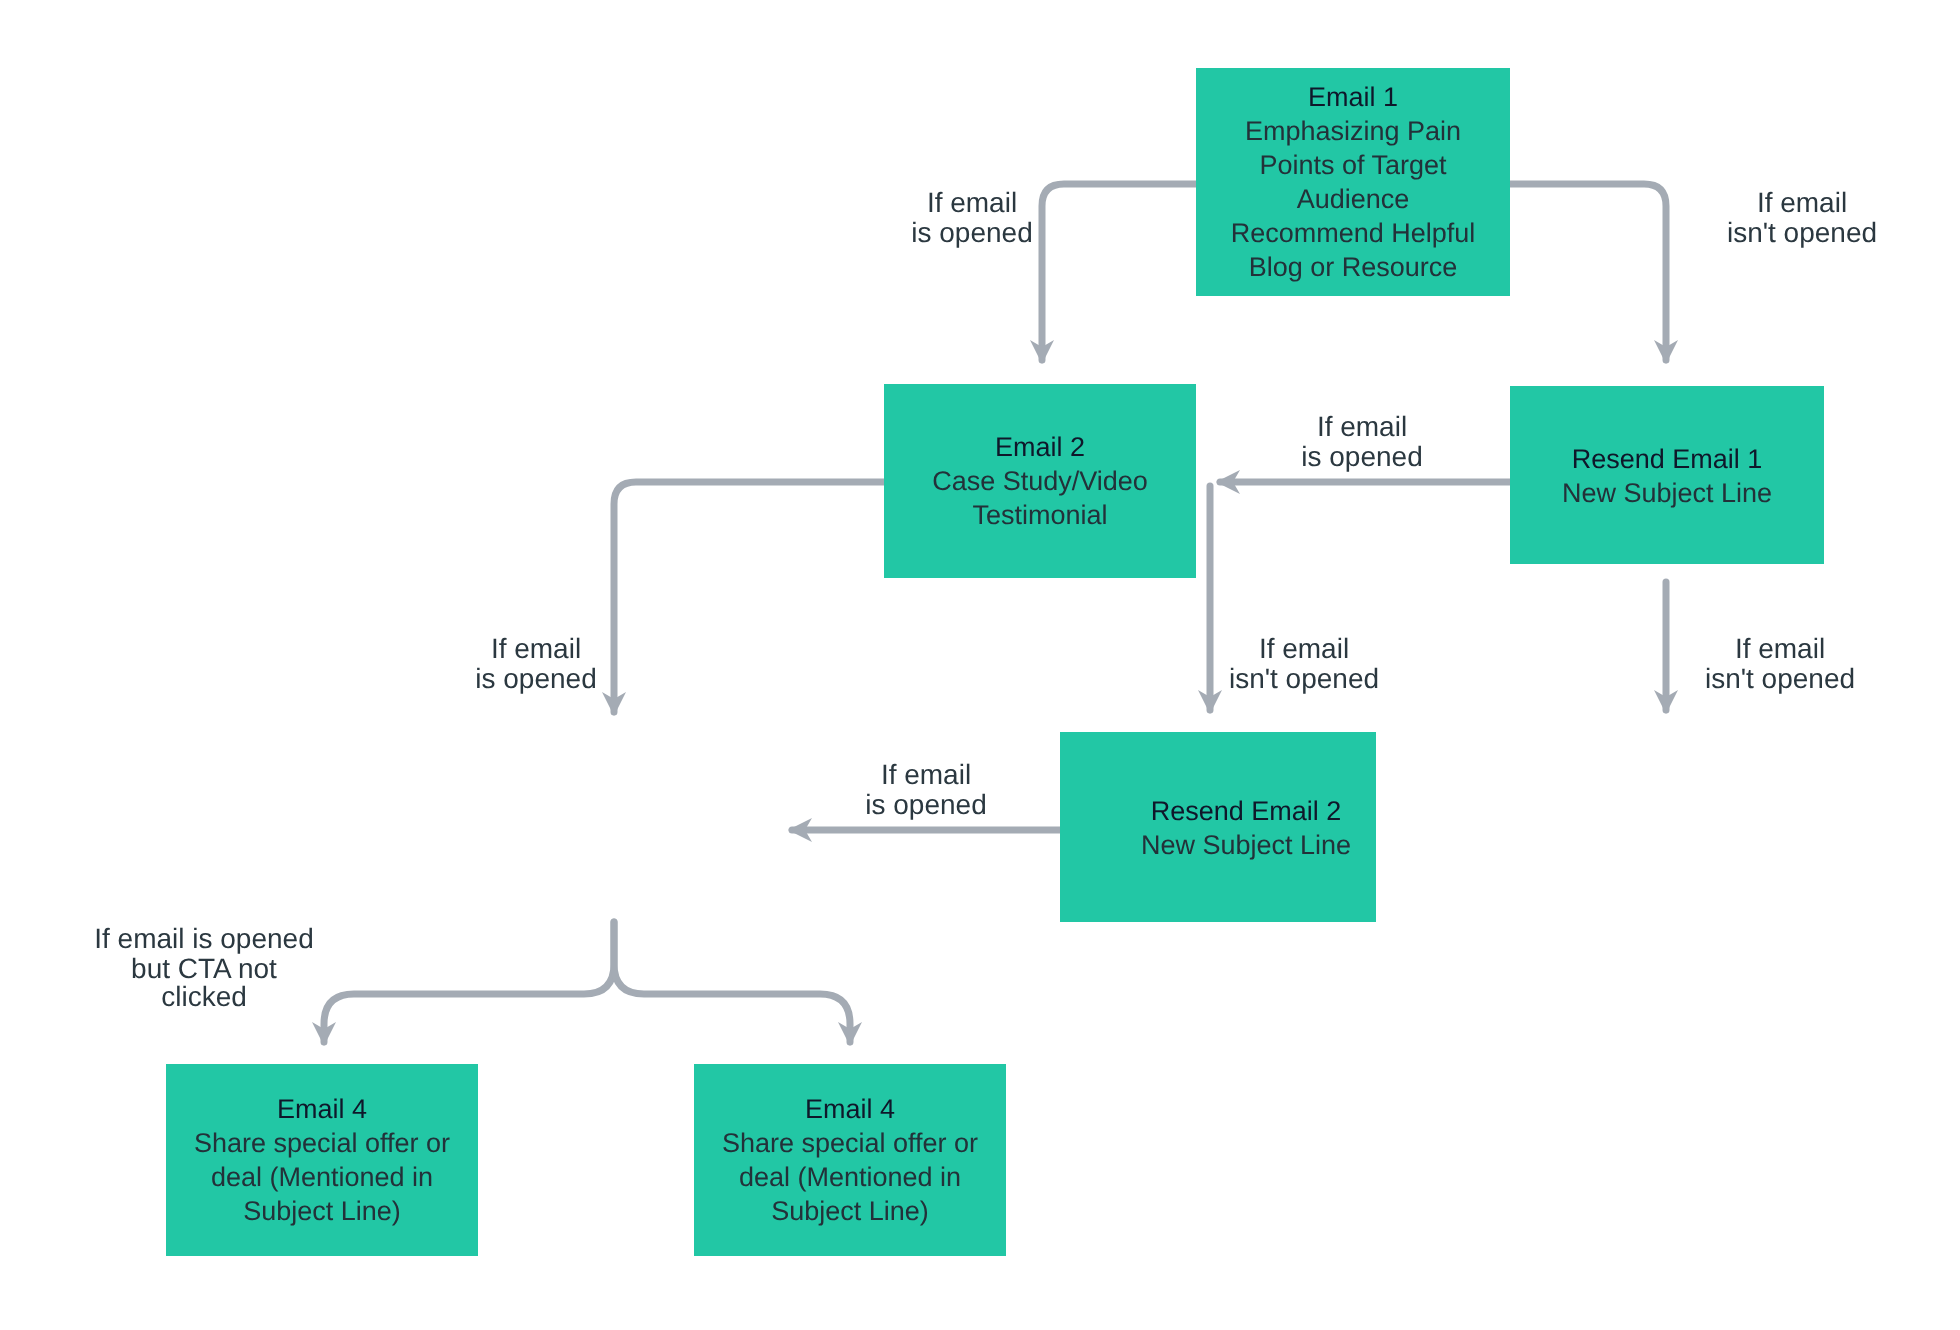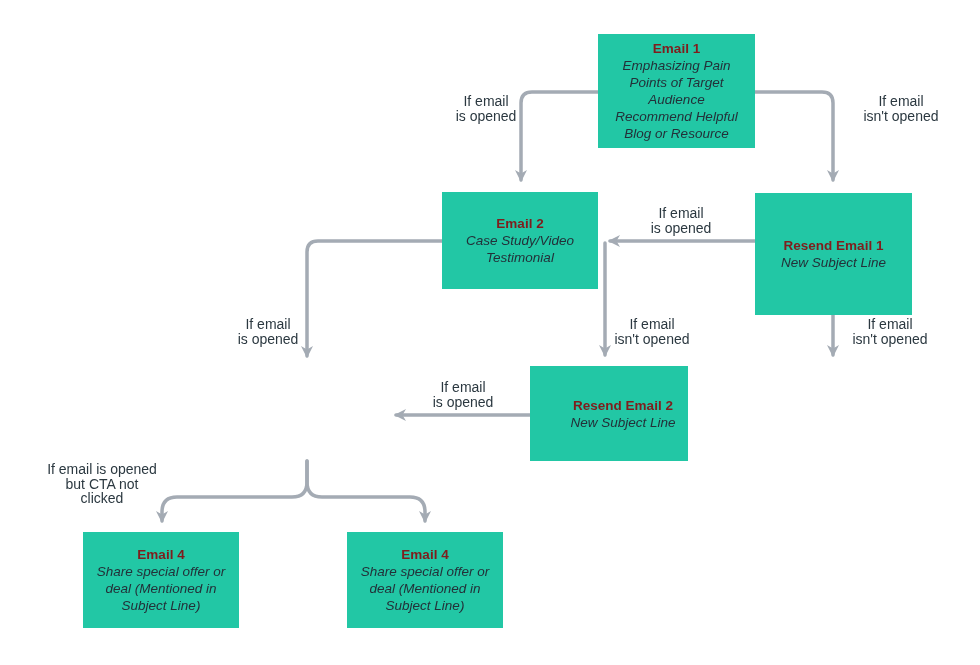--- a/index.html
+++ b/index.html
@@ -28,48 +28,47 @@
     background: var(--accent, #22c7a5);
     display: flex;
     flex-direction: column;
     justify-content: center;
     align-items: center;
     text-align: center;
     box-sizing: border-box;
     padding: 6px 8px;
   }
   .node .node-title {
-    font-weight: 700;
+    font-weight: 400;
     font-size: 13.5px;
     line-height: 17px;
-    color: #7f1d1d;
+    color: #0f172a;
     white-space: pre-line;
     text-align: right;
   }
   .node .node-body {
     font-size: 13.5px;
     line-height: 17px;
     color: #233139;
     white-space: pre-line;
-    font-style: italic;
   }
   .edge-label {
     position: absolute;
     font-size: 14px;
     line-height: 14.5px;
     color: #2b3840;
     text-align: center;
     white-space: pre-line;
     width: 140px;
     transform: translateX(-50%);
   }
   
   #node-email1        { left: 598px; top: 34px;  width: 157px; height: 114px; }
   #node-email2        { left: 442px; top: 192px; width: 156px; height: 97px; }
-  #node-resend-email1 { left: 755px; top: 193px; width: 157px; height: 122px; }
+  #node-resend-email1 { left: 755px; top: 193px; width: 157px; height: 89px; }
   #node-email3        { left: 229px; top: 367px; width: 155px; height: 94px; }
   #node-resend-email2 { left: 530px; top: 366px; width: 158px; height: 95px; padding-left: 36px; }
   #node-end-drip      { left: 754px; top: 367px; width: 158px; height: 96px; }
   #node-email4-left   { left: 83px;  top: 532px; width: 156px; height: 96px; }
   #node-email4-right  { left: 347px; top: 532px; width: 156px; height: 96px; }
   
   #label-e1-e2   { left: 486px; top: 94px;  }
   #label-e1-re1  { left: 901px; top: 94px;  }
   #label-re1-e2  { left: 681px; top: 206px; }
   #label-e2-e3   { left: 268px; top: 317px; }

